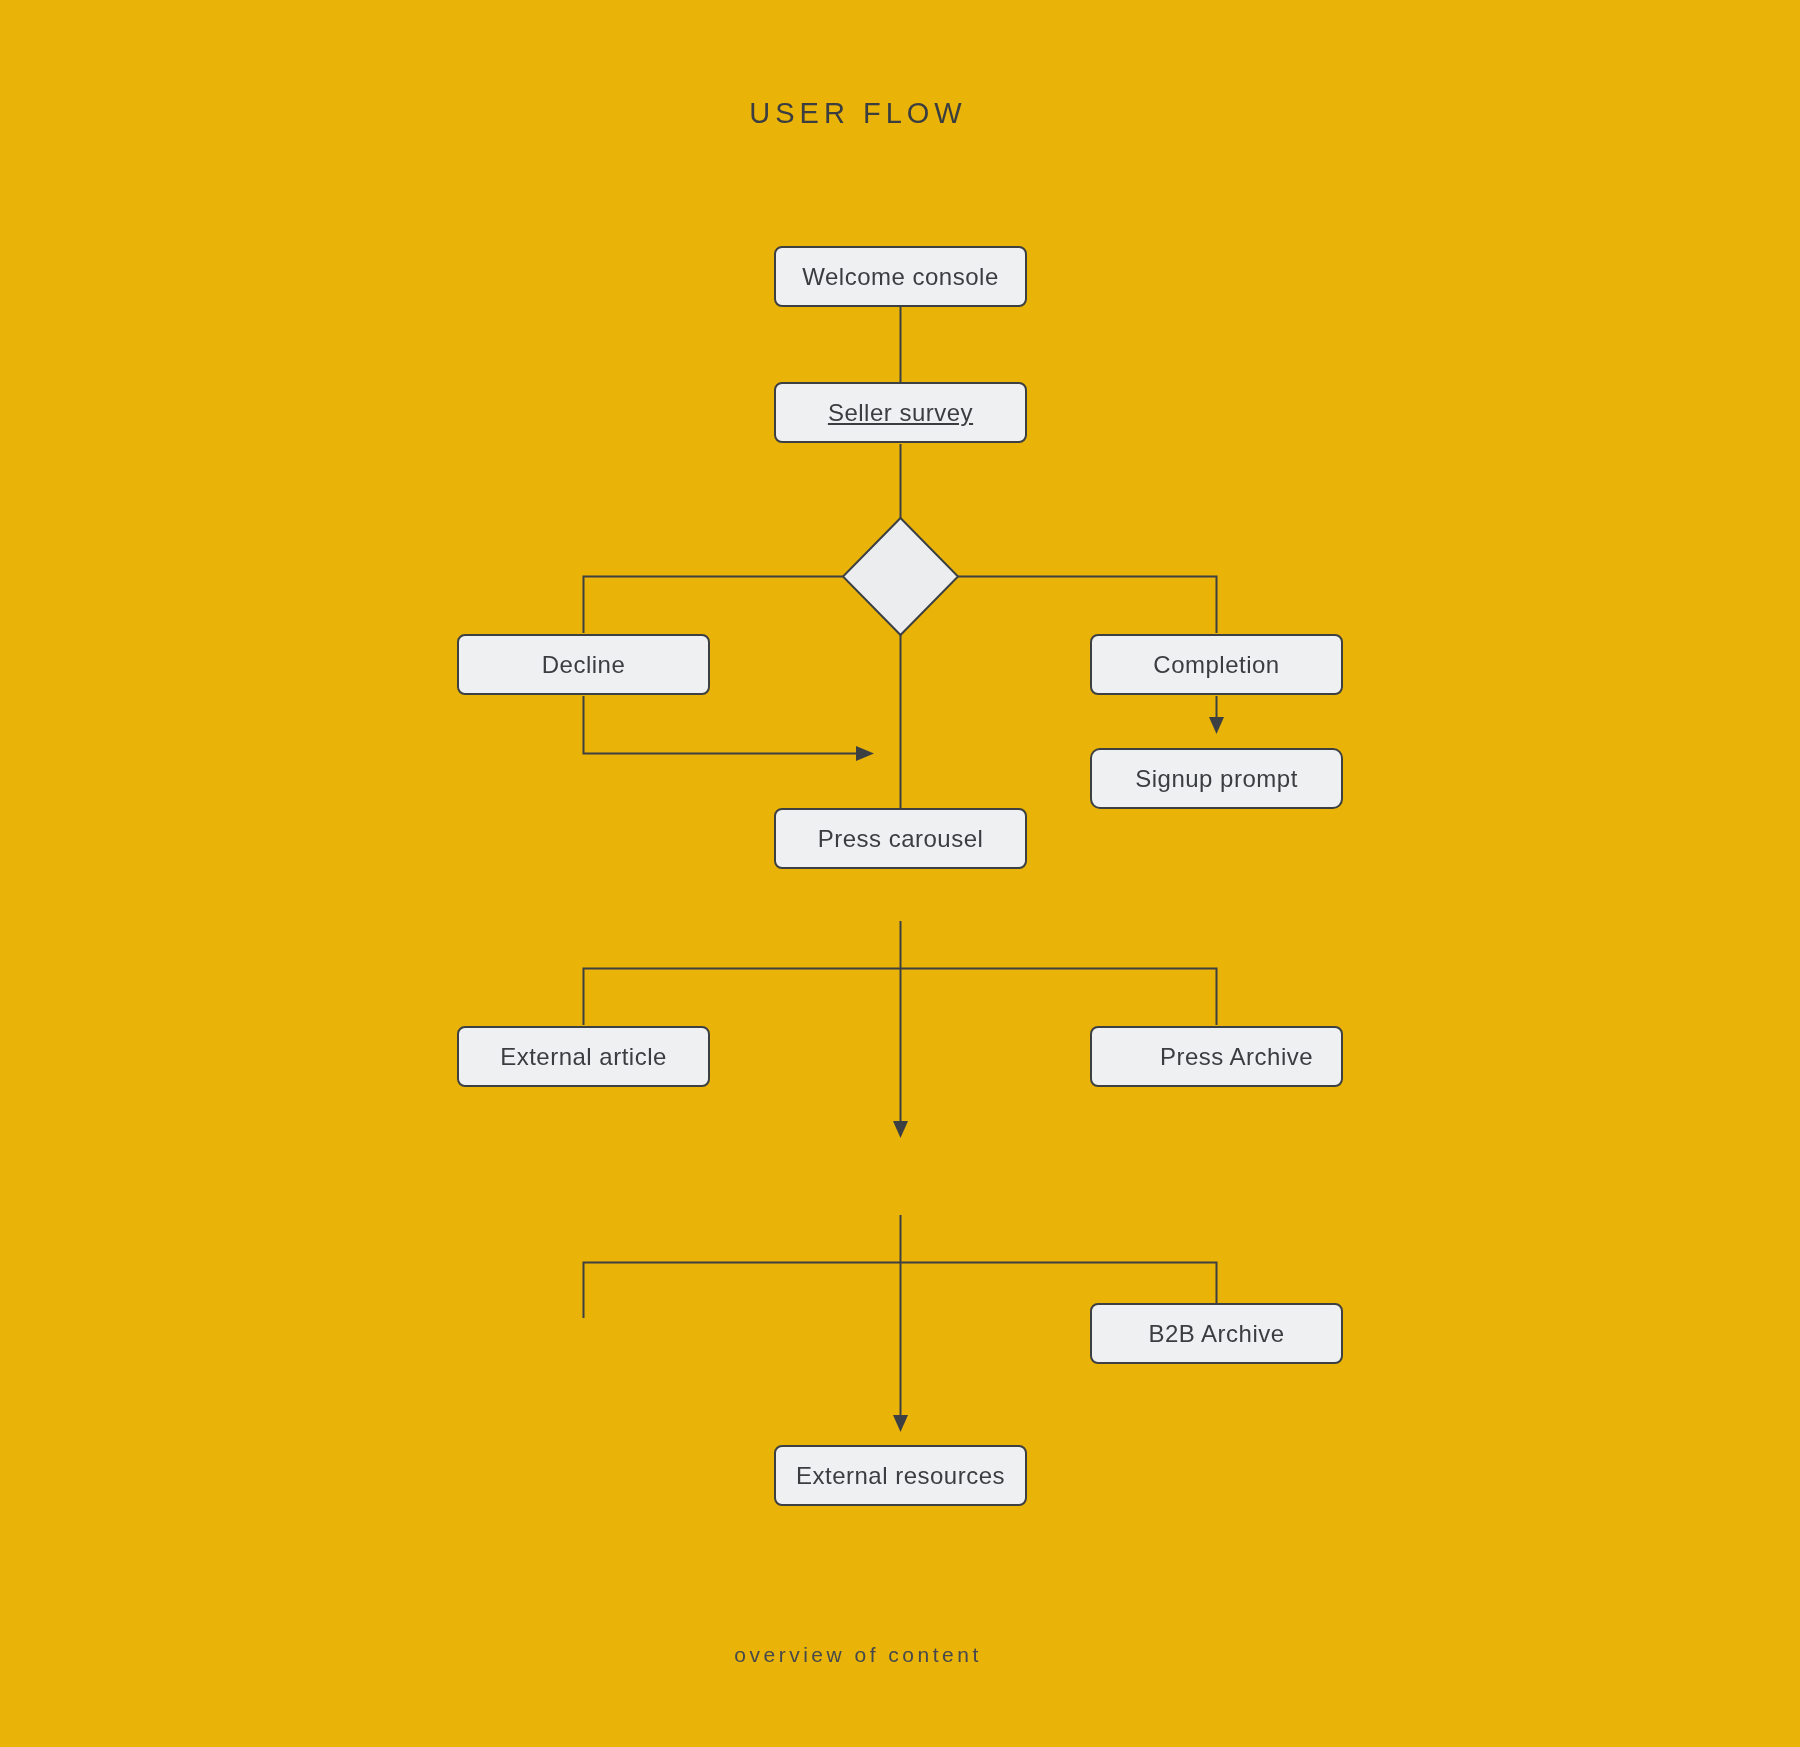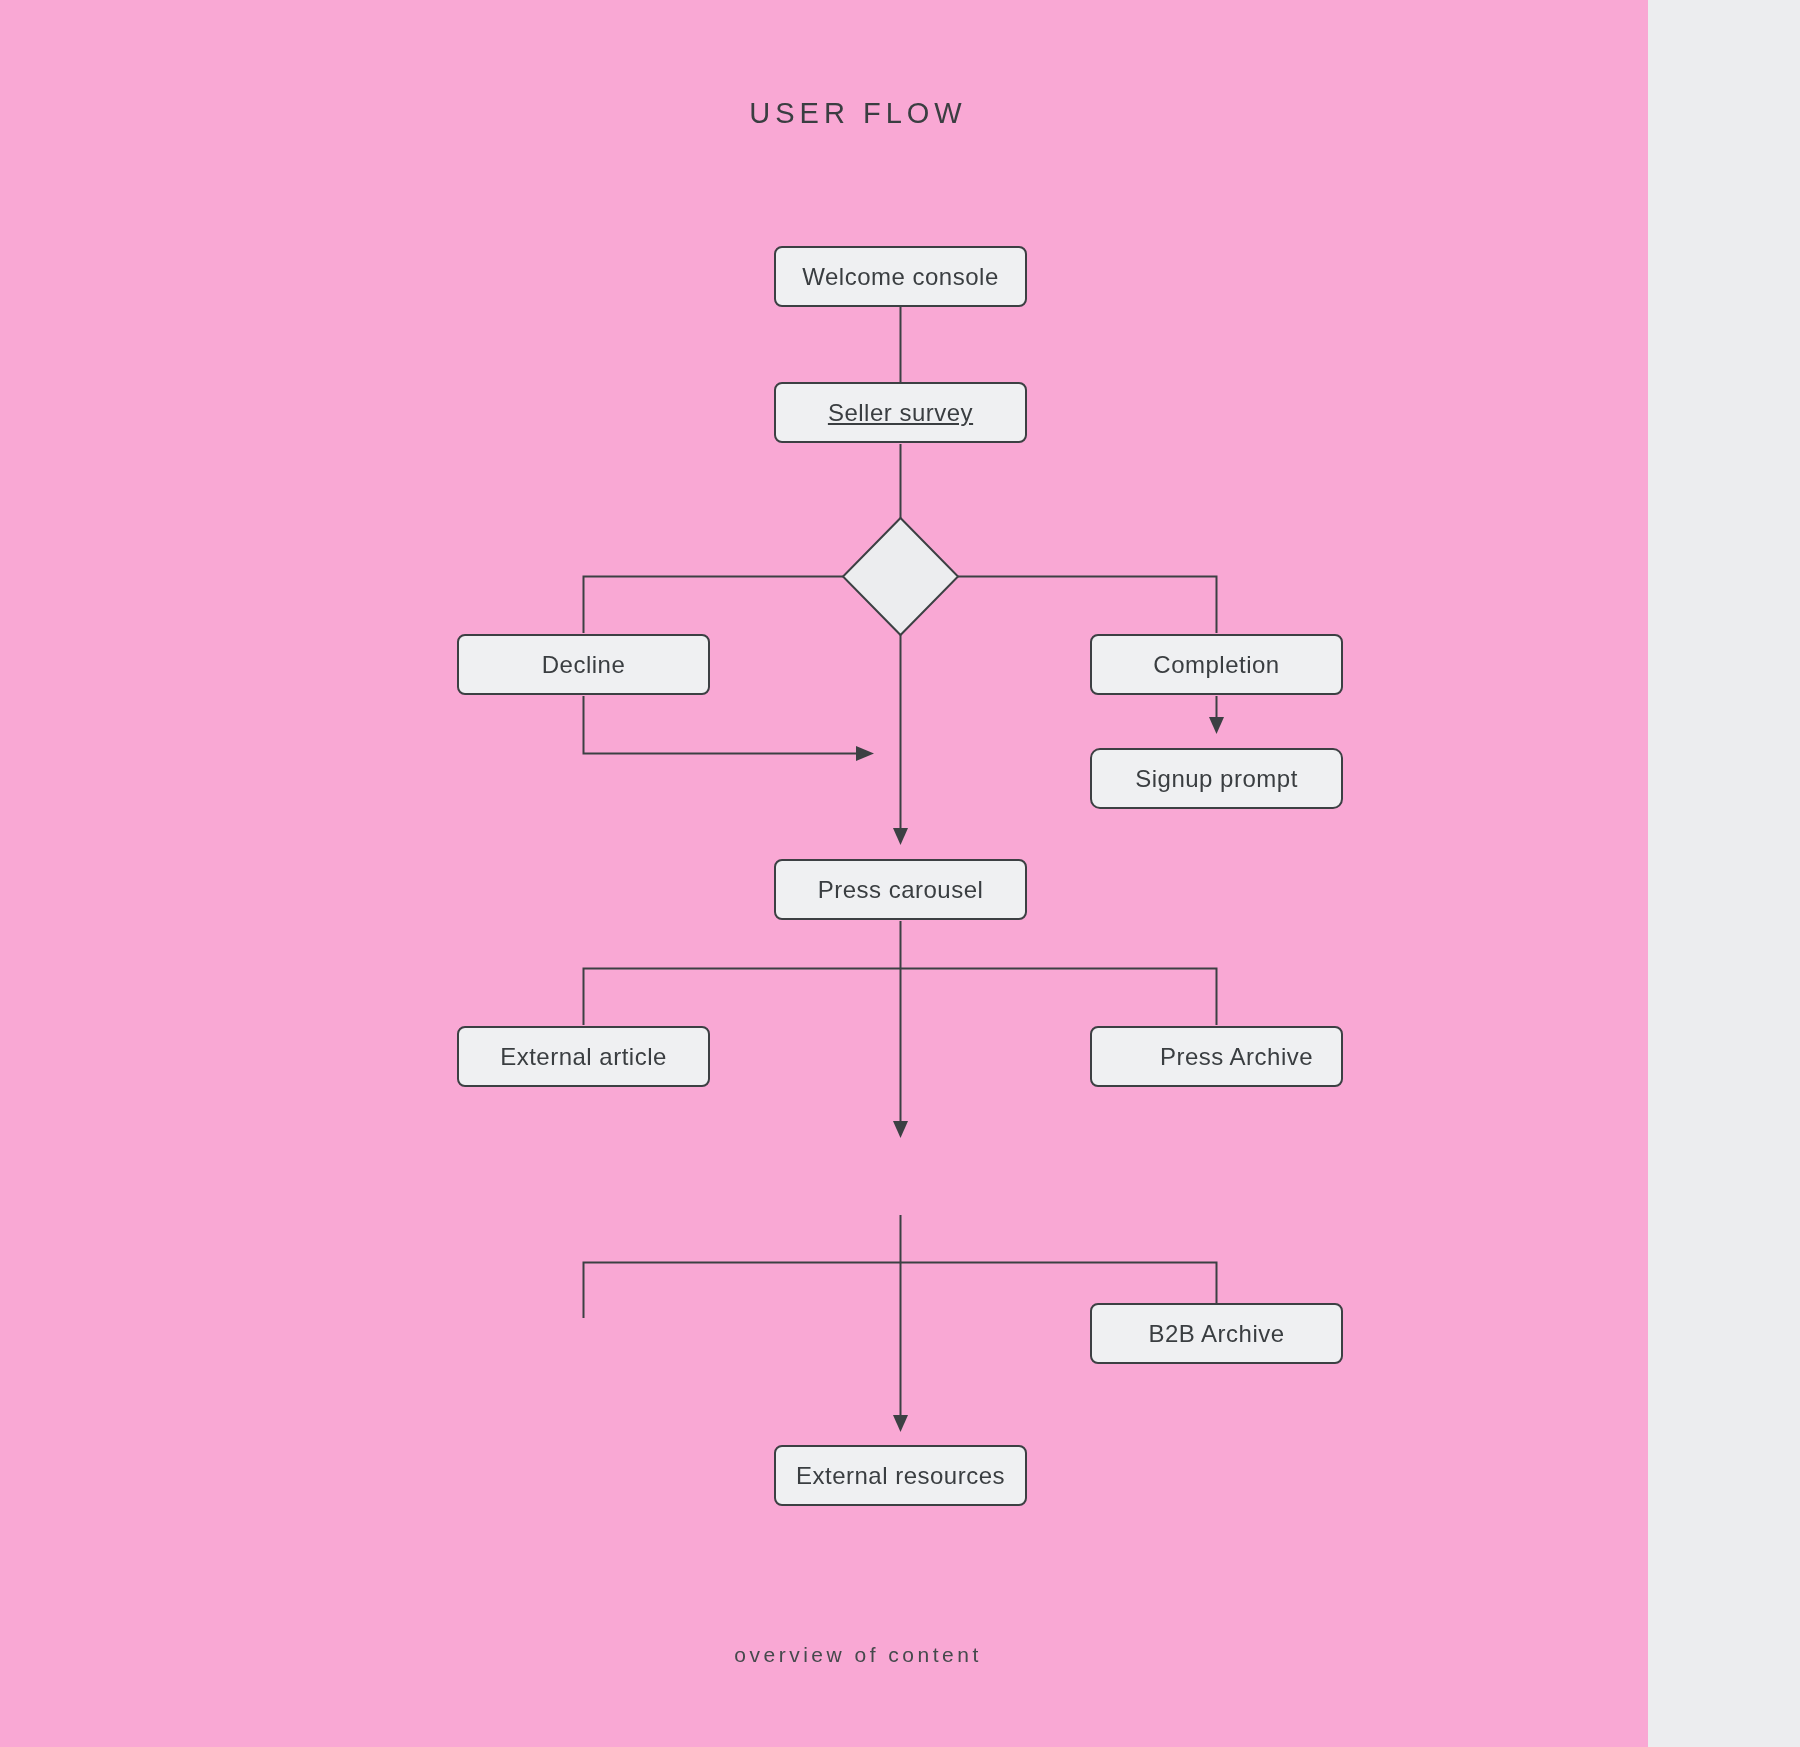--- a/index.html
+++ b/index.html
@@ -1,21 +1,21 @@
 <!DOCTYPE html>
 <html><head>
 <meta charset="utf-8">
 <style>
   html, body { margin: 0; padding: 0; }
   body { background: #ecedef; font-family: "Liberation Sans", "DejaVu Sans", sans-serif; }
   .canvas {
     position: relative;
-    width: 1648px;
+    width: 1800px;
     height: 1747px;
-    background: #f9a8d4;
+    background: #eab308;
     overflow: hidden;
   }
   .page-title {
     position: absolute;
     left: 858px;
     top: 97px;
     transform: translateX(-50%);
     font-size: 29px;
     letter-spacing: 5px;
     font-weight: 500;
@@ -52,21 +52,21 @@
     font-size: 24px;
     letter-spacing: 0.5px;
     color: #3a3e41;
     white-space: nowrap;
   }
   .n-welcome   { left: 774px;  top: 246px; }
   .n-seller    { left: 774px;  top: 382px; text-decoration: underline; }
   .n-decline   { left: 457px;  top: 634px; }
   .n-completion{ left: 1090px; top: 634px; }
   .n-signup    { left: 1090px; top: 748px; border-radius: 10px; }
-  .n-press     { left: 774px;  top: 859px; }
+  .n-press     { left: 774px;  top: 808px; }
   .n-extart    { left: 457px;  top: 1026px; }
   .n-pressarc  { left: 1090px; top: 1026px; padding-left: 40px; }
   .n-featured  { left: 774px;  top: 1153px; }
   .n-b2bpg     { left: 457px;  top: 1319px; }
   .n-b2barc    { left: 1090px; top: 1303px; }
   .n-extres    { left: 774px;  top: 1445px; }
 </style>
 </head>
 <body>
 

